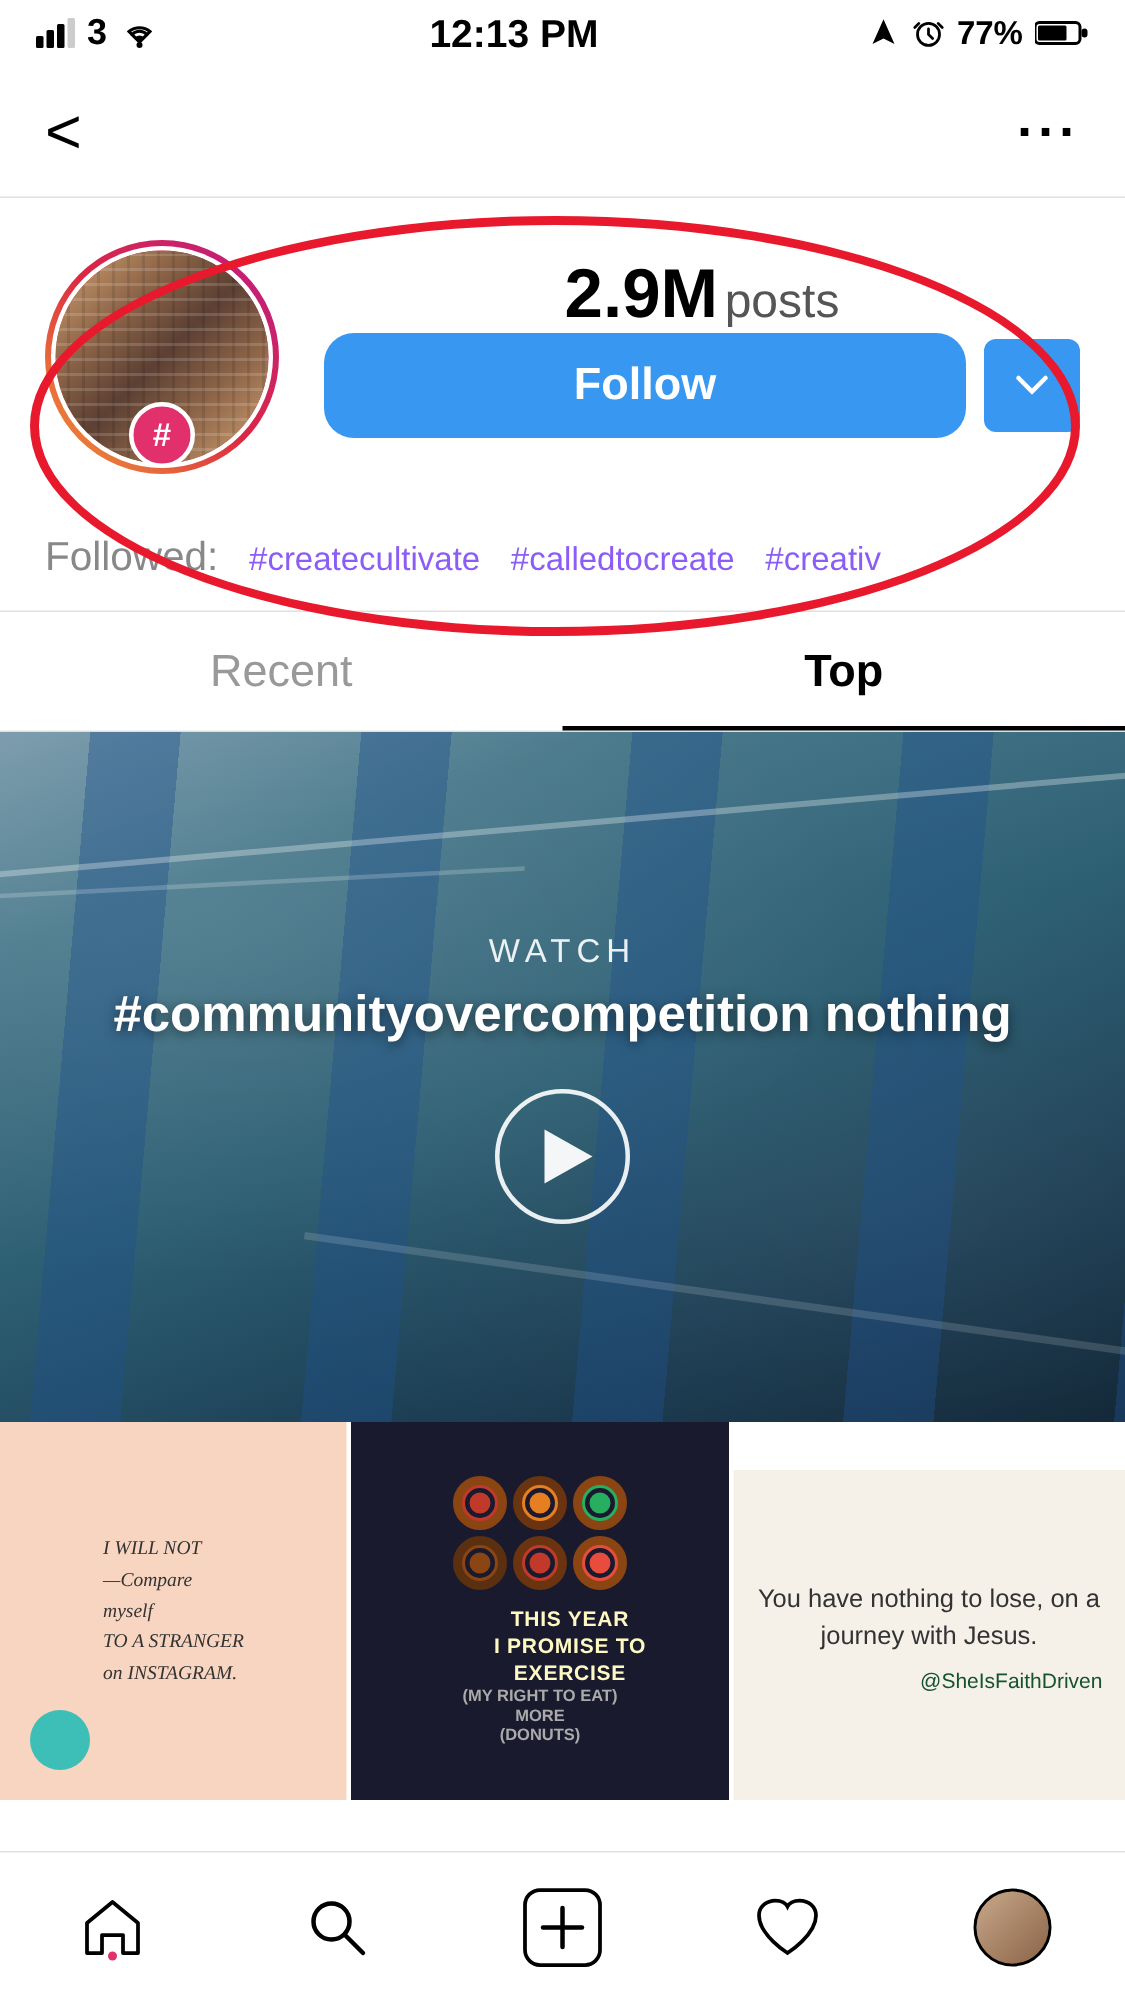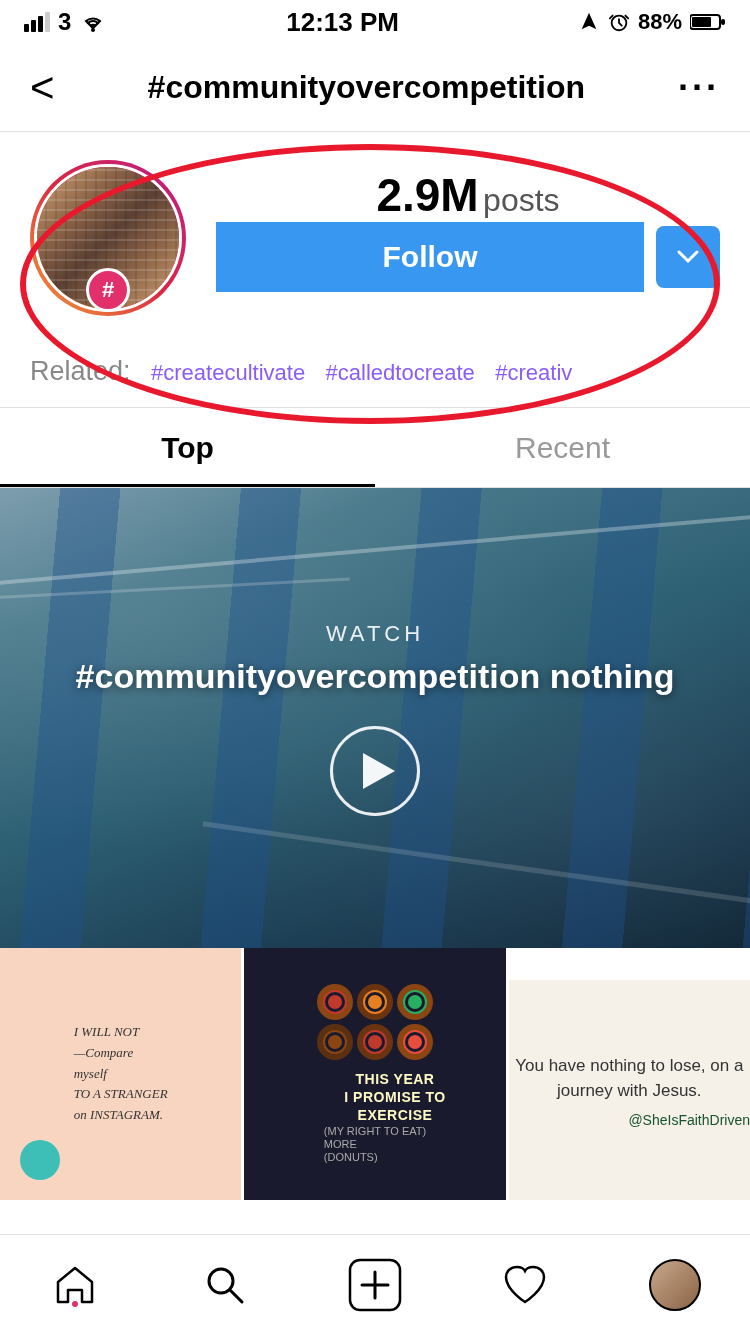--- a/index.html
+++ b/index.html
@@ -159,21 +159,21 @@
     .follow-row {
       display: flex;
       gap: 12px;
       align-items: center;
     }
     .follow-btn {
       flex: 1;
       background: #3897f0;
       color: #fff;
       border: none;
-      border-radius: 0;
+      border-radius: 20px;
       padding: 18px 0;
       font-size: 30px;
       font-weight: 600;
       cursor: pointer;
       text-align: center;
     }
     .dropdown-btn {
       width: 64px;
       height: 62px;
       background: #3897f0;
@@ -433,29 +433,32 @@
       font-size: 14px;
       font-weight: 700;
       text-align: center;
       line-height: 1.3;
       letter-spacing: 0.5px;
       margin-left: 40px;
     }
     .post-2-sub {
       color: #aaa;
       font-size: 11px;
+      text-align: center;
       line-height: 1.2;
+      font-weight: bold;
     }
 
     
     .post-3 {
       background: #f5f0e8;
       display: flex;
       align-items: center;
       justify-content: center;
+      padding: 15px;
       margin-top: 32px;
     }
     .post-3-text {
       font-size: 17px;
       color: #333;
       text-align: center;
       line-height: 1.5;
     }
     .post-3-handle {
       font-size: 14px;
@@ -523,32 +526,31 @@
   <div class="status-center">12:13 PM</div>
   <div class="status-right">
     <svg width="22" height="22" viewBox="0 0 24 24">
       <path d="M12 2L20 20L12 16L4 20Z" fill="#000"></path>
     </svg>
     <svg width="22" height="22" viewBox="0 0 24 24">
       <circle cx="12" cy="13" r="8" fill="none" stroke="#000" stroke-width="2"></circle>
       <path d="M12 9v4l3 3" stroke="#000" stroke-width="2" fill="none" stroke-linecap="round"></path>
       <path d="M5 5L2 8M19 5L22 8" stroke="#000" stroke-width="2" stroke-linecap="round"></path>
     </svg>
-    <span style="font-size:22px;font-weight:600;">88%</span>
+    <span style="font-size:22px;font-weight:600;">77%</span>
     <svg width="36" height="18" viewBox="0 0 36 18">
       <rect x="0" y="2" width="30" height="14" rx="3" fill="none" stroke="#000" stroke-width="2"></rect>
       <rect x="2" y="4" width="19" height="10" rx="1" fill="#000"></rect>
       <rect x="31" y="6" width="4" height="6" rx="2" fill="#000"></rect>
     </svg>
   </div>
 </div>
 
 <div class="nav-bar">
   <span class="nav-back">&lt;</span>
-  <span class="nav-title">#communityovercompetition</span>
   <span class="nav-more">···</span>
 </div>
 
 <div class="profile-section">
 
   <div class="annotation-circle"></div>
 
   <div class="profile-row">
 
     <div class="avatar-wrap">
@@ -573,32 +575,32 @@
           <svg width="22" height="14" viewBox="0 0 22 14">
             <path d="M2 2l9 9 9-9" stroke="#fff" stroke-width="3" fill="none" stroke-linecap="round"></path>
           </svg>
         </button>
       </div>
     </div>
   </div>
 </div>
 
 <div class="related-section">
-  <span class="related-text">Related:</span>
+  <span class="related-text">Followed:</span>
   <span class="related-tag">#createcultivate</span>
   <span class="related-tag">#calledtocreate</span>
   <span class="related-tag">#creativ</span>
 </div>
 
 <div class="tabs-bar">
+  <div class="tab tab-inactive">
+    <span>Recent</span>
+  </div>
   <div class="tab tab-active">
     <span>Top</span>
-  </div>
-  <div class="tab tab-inactive">
-    <span>Recent</span>
   </div>
 </div>
 
 <div class="video-banner">
   <div class="video-banner-bg"></div>
   <div class="blue-paint"></div>
   <div class="paint-stroke-1"></div>
   <div class="paint-stroke-2"></div>
   <div class="paint-stroke-3"></div>
   <span class="watch-label">WATCH</span>

